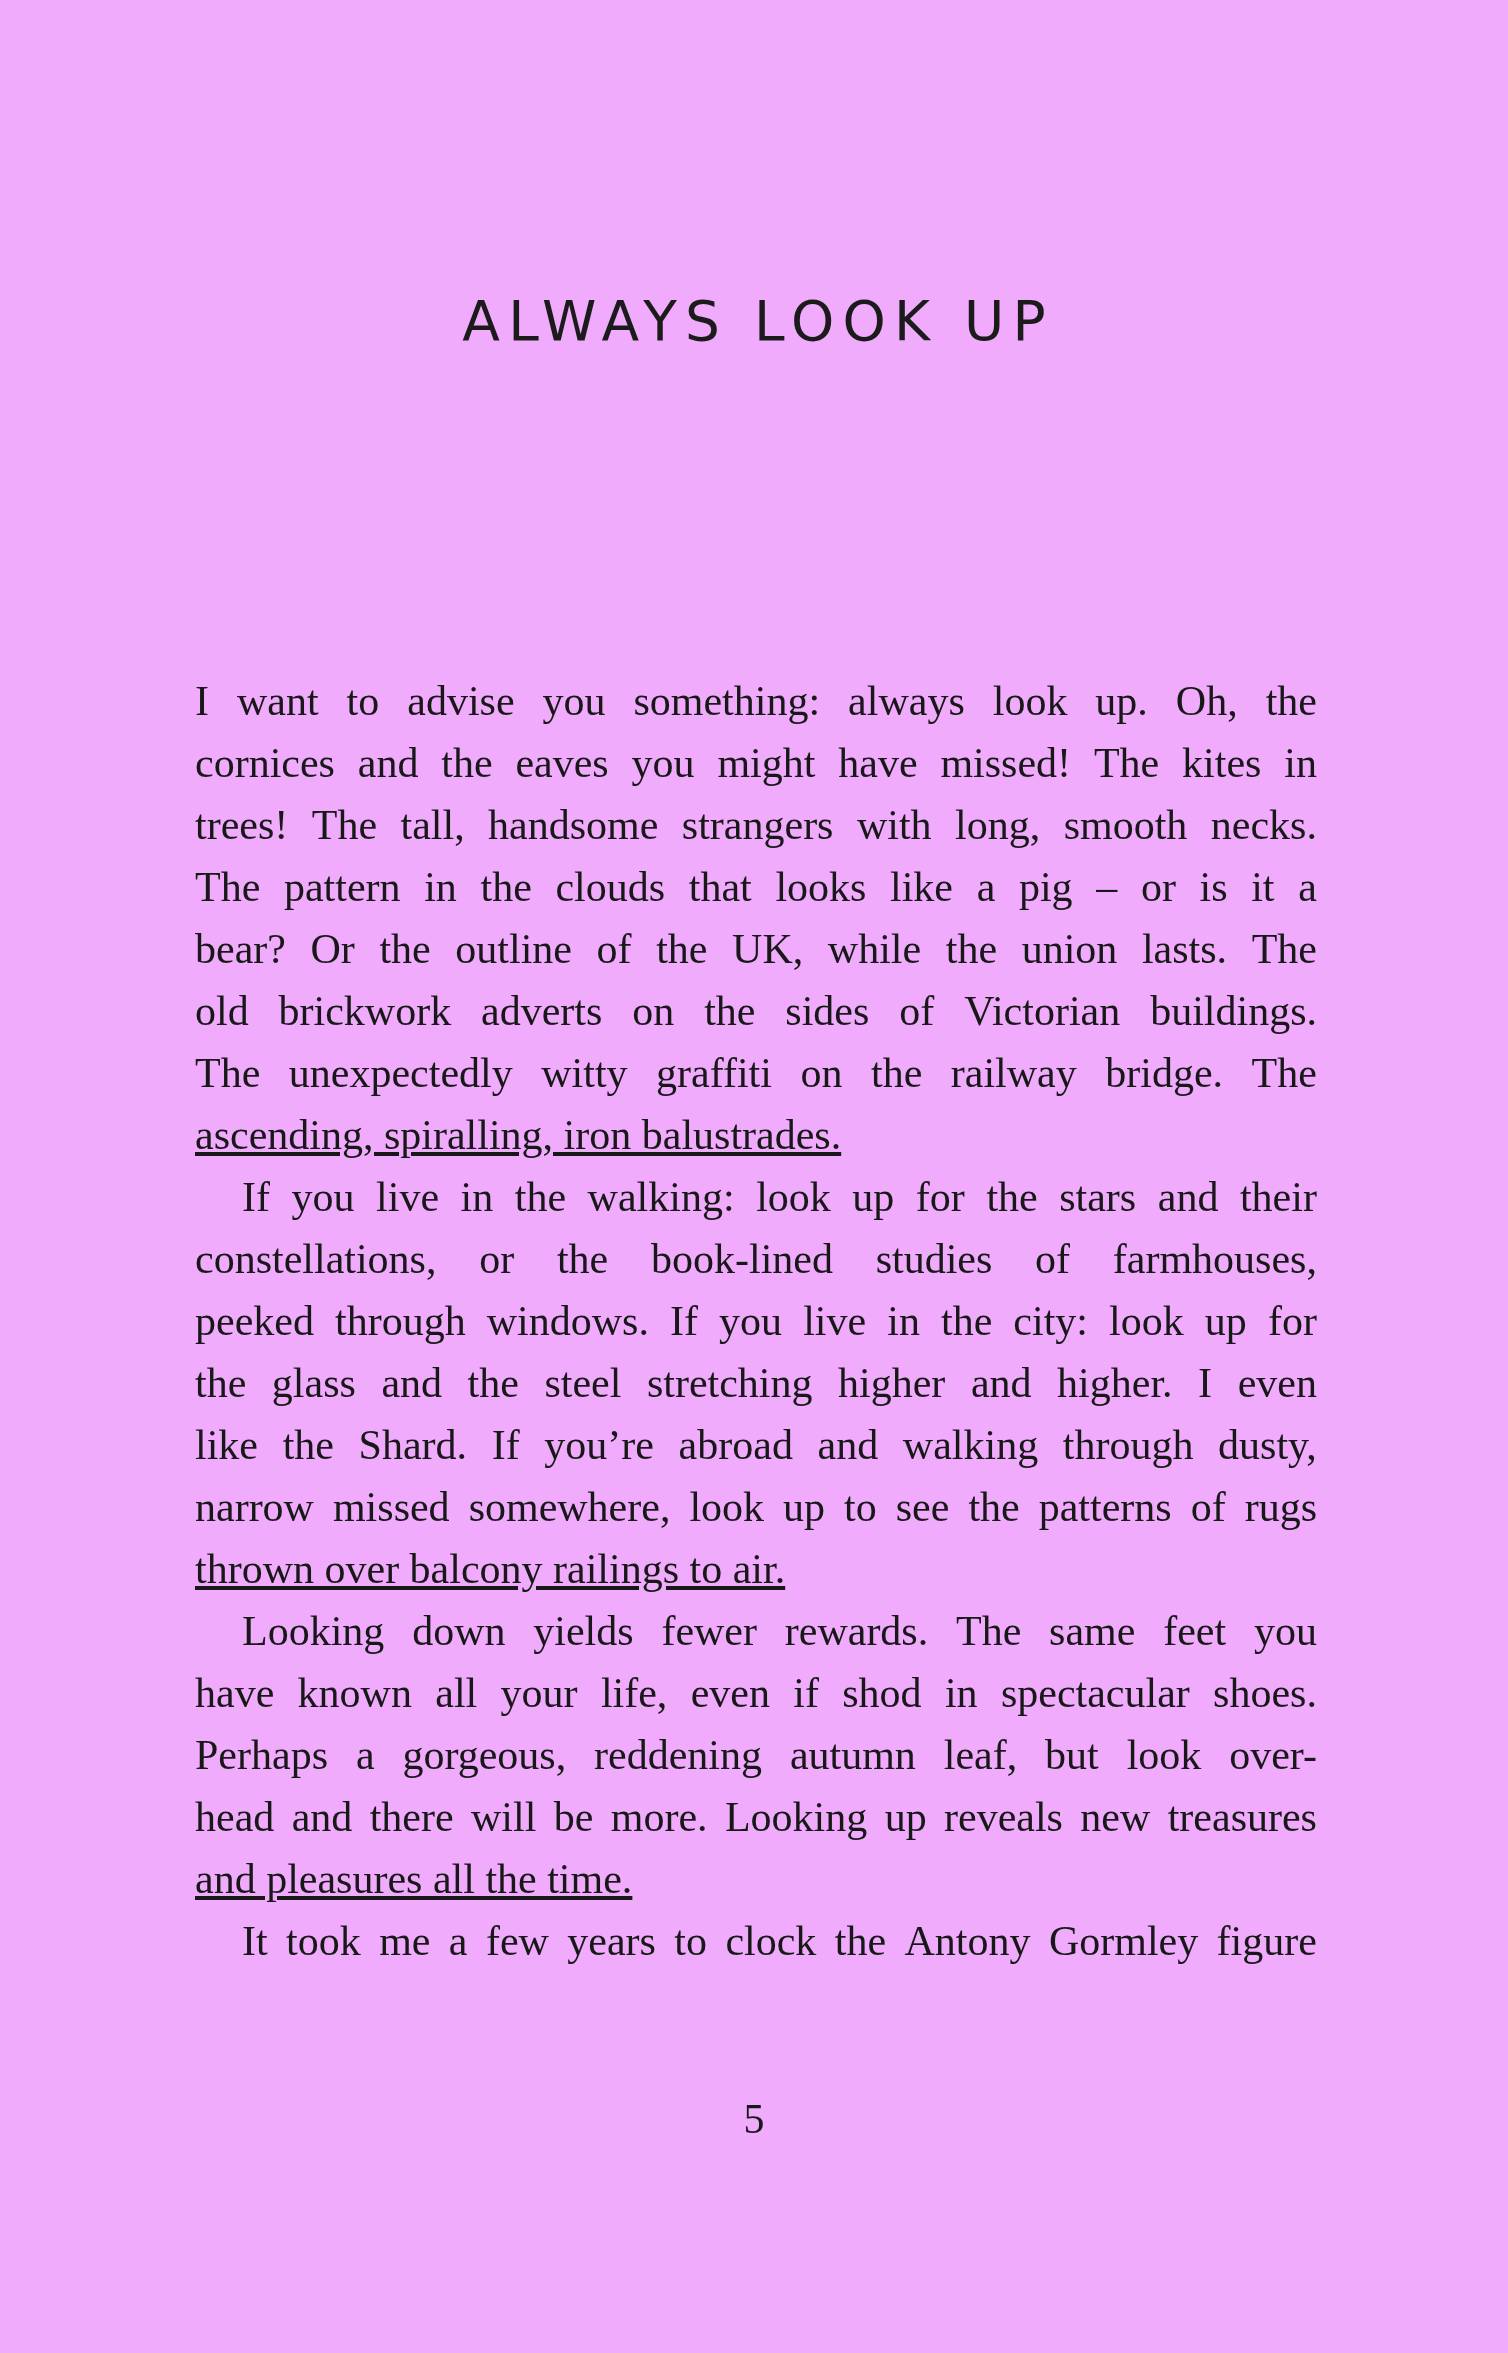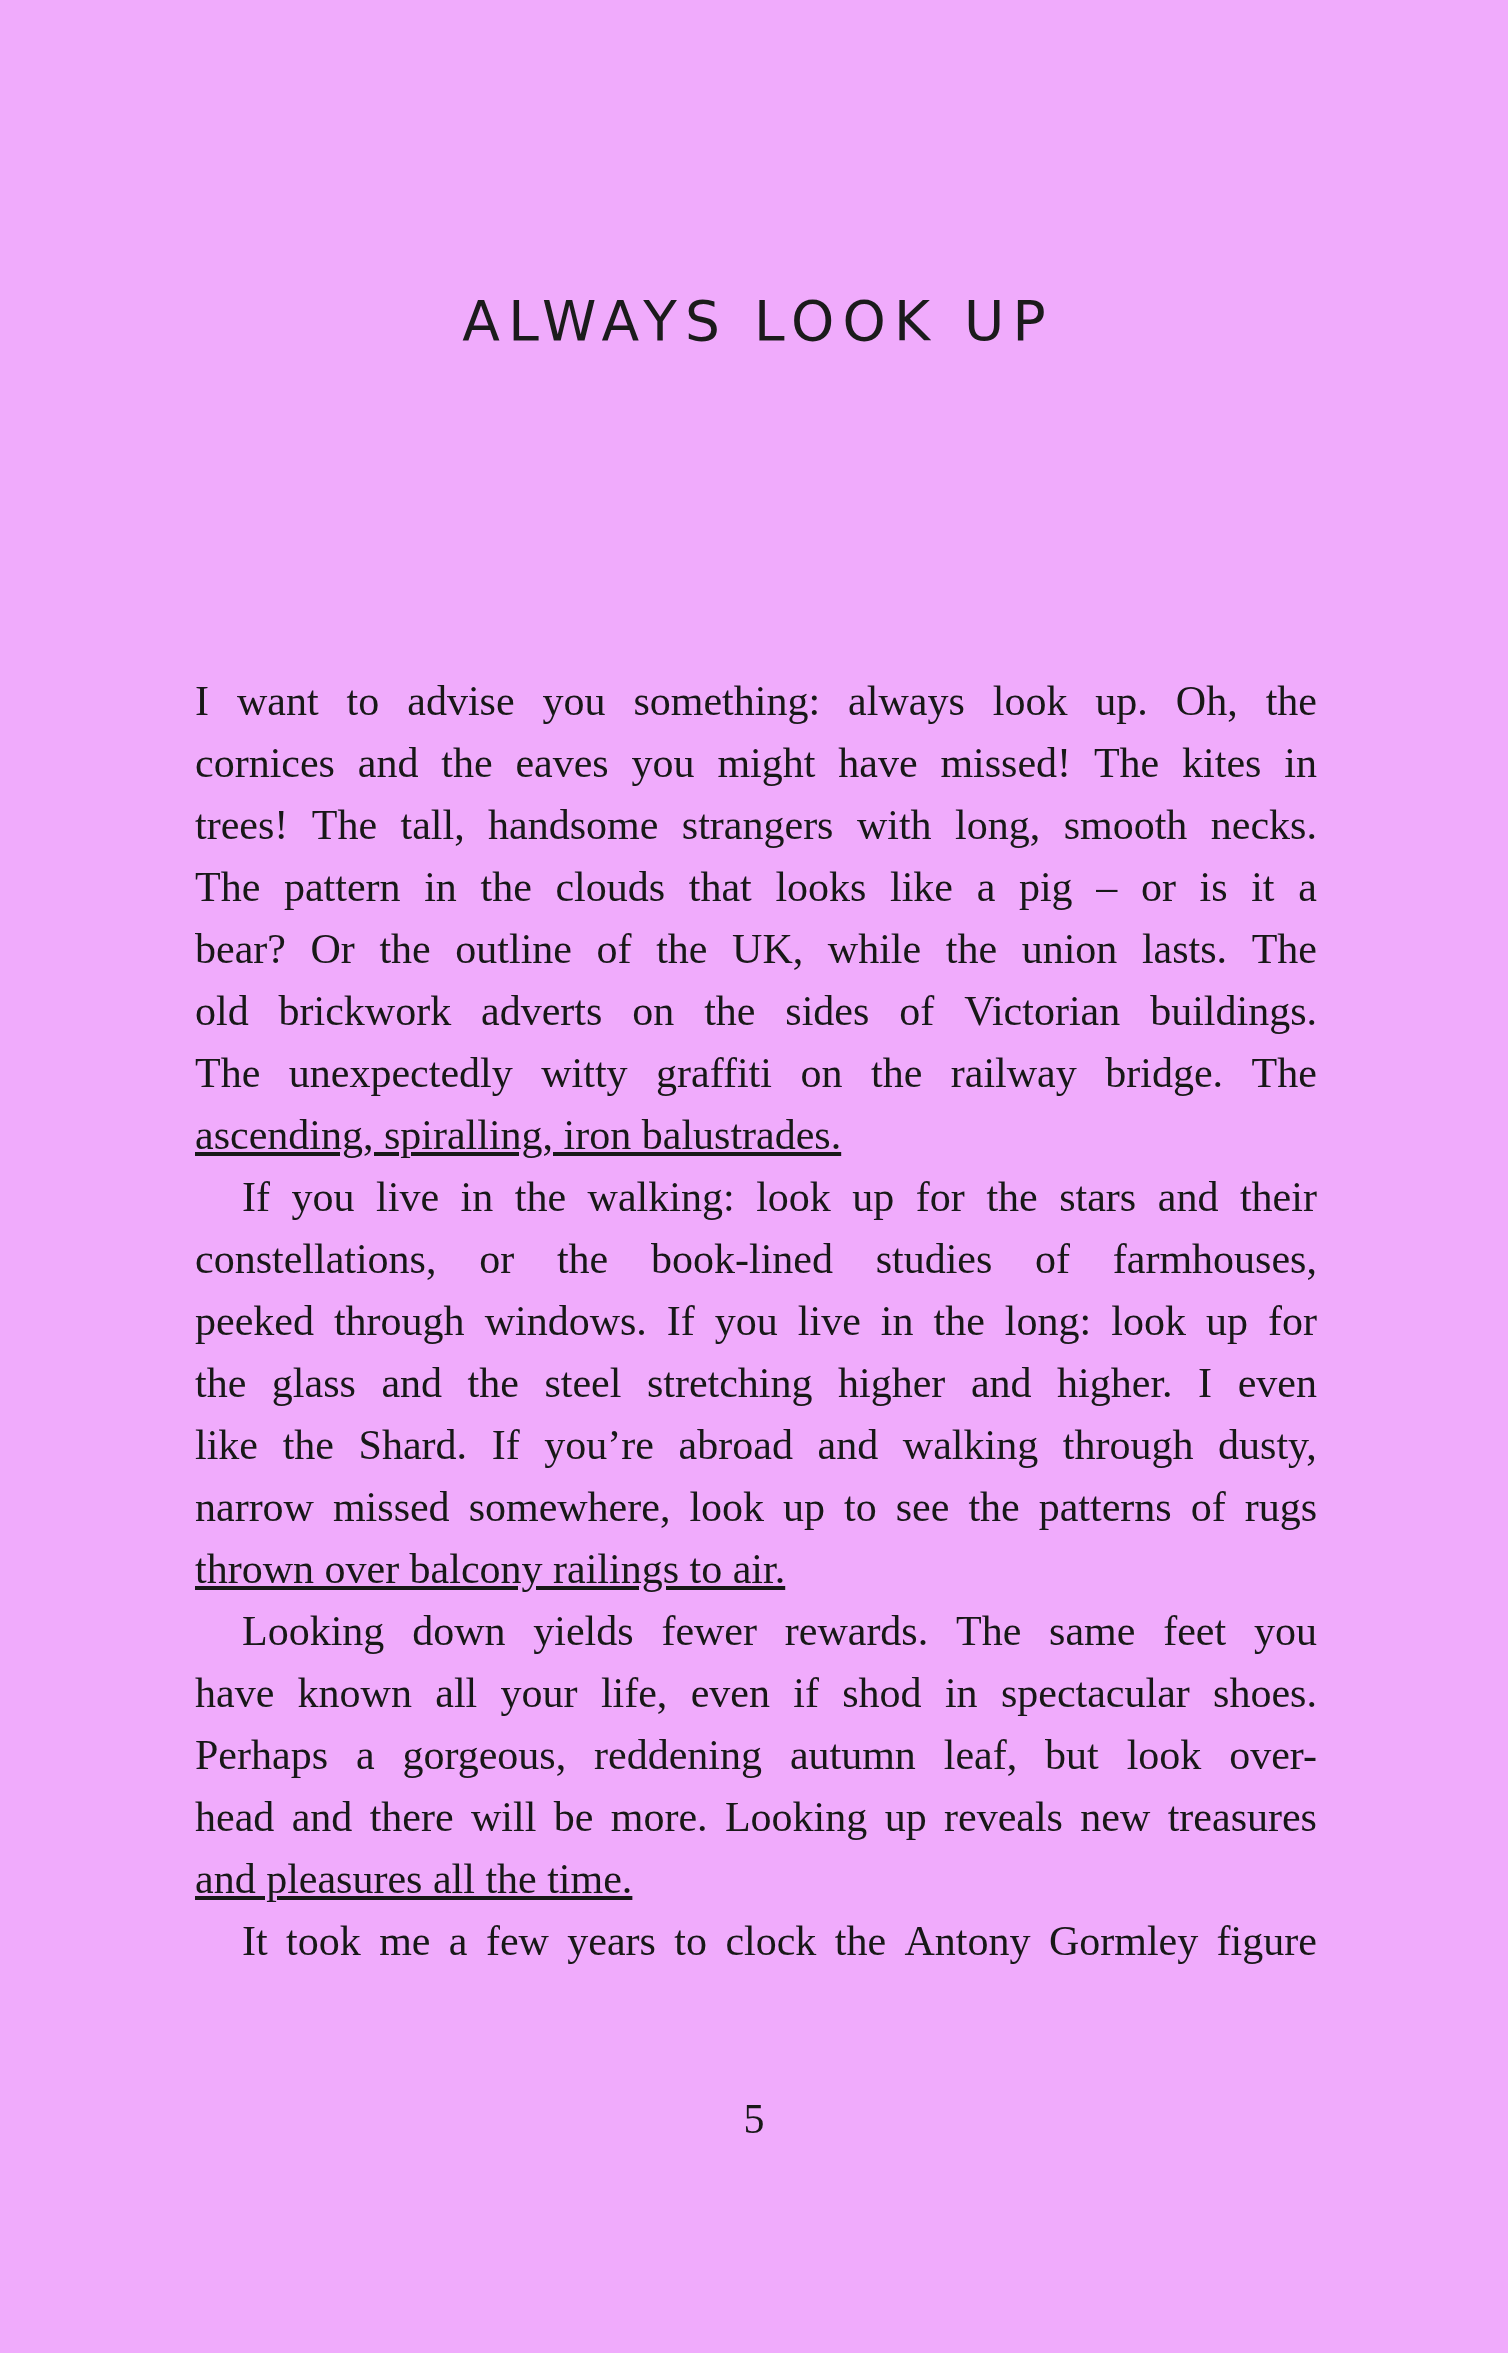--- a/index.html
+++ b/index.html
@@ -187,21 +187,21 @@
       </div>
       <div class="line">
         <span>peeked</span>
         <span>through</span>
         <span>windows.</span>
         <span>If</span>
         <span>you</span>
         <span>live</span>
         <span>in</span>
         <span>the</span>
-        <span>long:</span>
+        <span>city:</span>
         <span>look</span>
         <span>up</span>
         <span>for</span>
       </div>
       <div class="line">
         <span>the</span>
         <span>glass</span>
         <span>and</span>
         <span>the</span>
         <span>steel</span>

